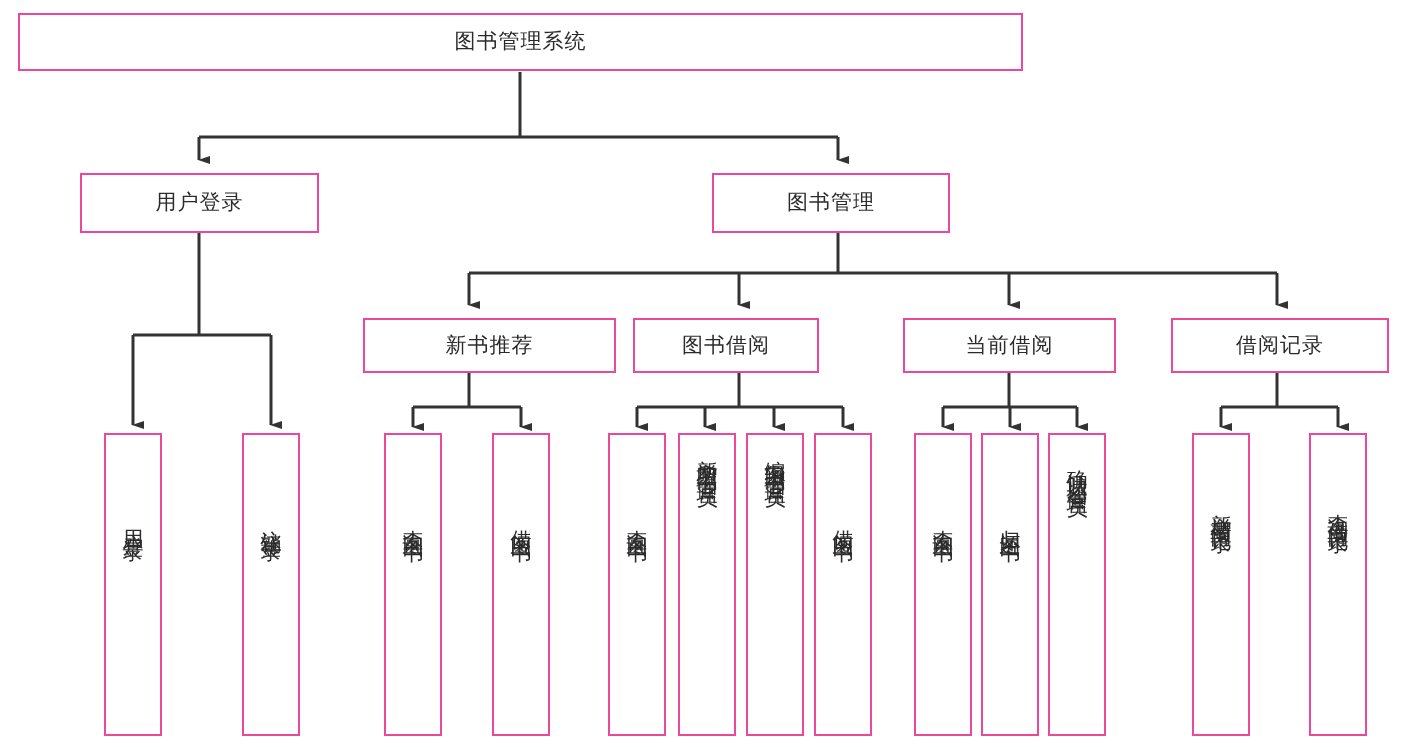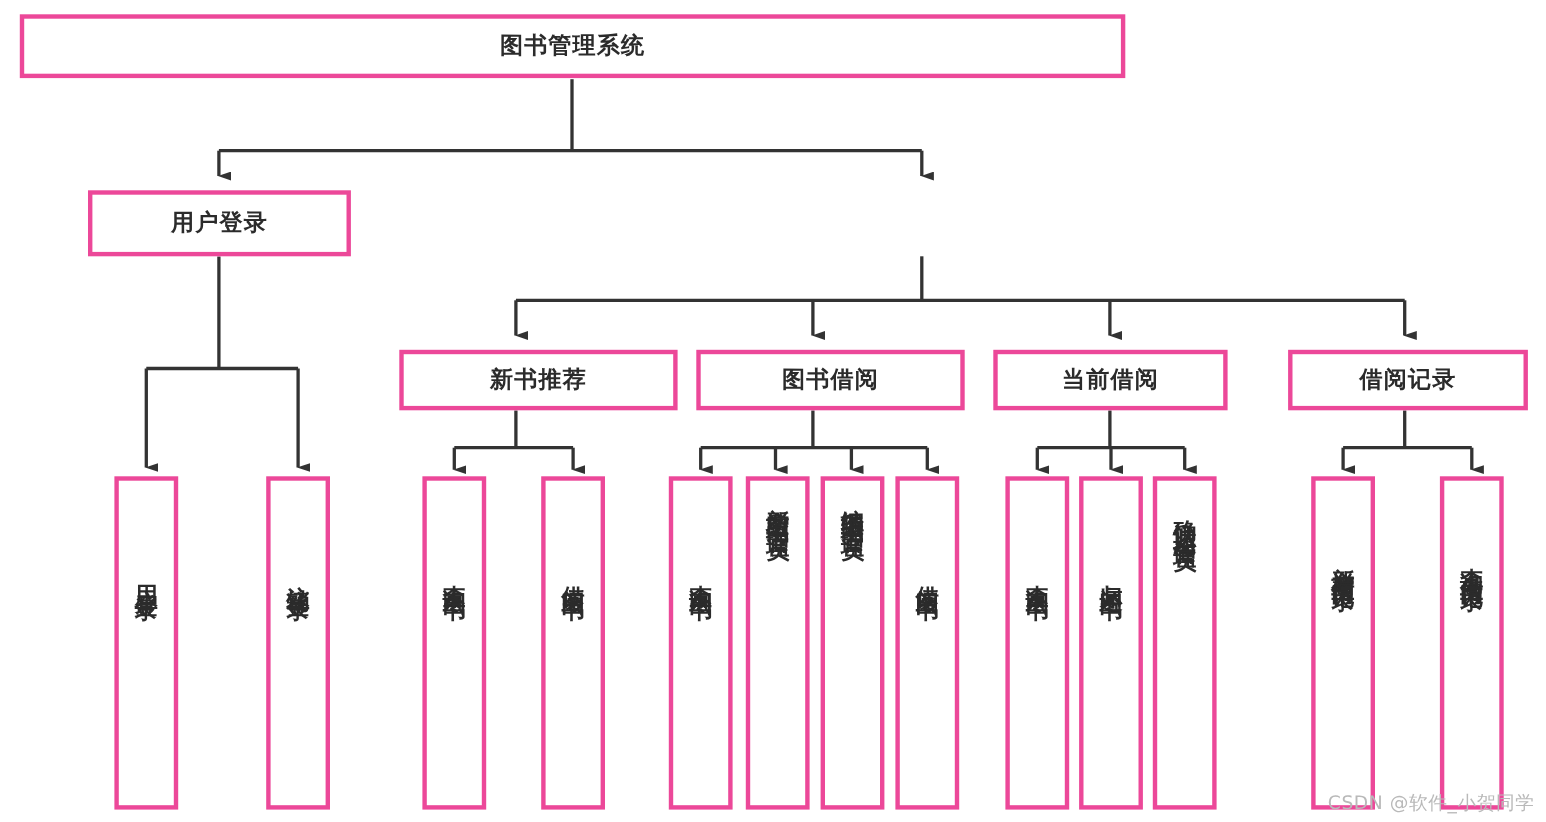--- a/index.html
+++ b/index.html
@@ -22,26 +22,25 @@
     position: absolute;
     left: 0;
     top: 0;
     width: 1405px;
     height: 747px;
   }
   .node {
     position: absolute;
     box-sizing: border-box;
     background: #ffffff;
-    border: 4px solid #ec4899;
+    border: 2px solid #ec4899;
     display: flex;
     align-items: center;
     justify-content: center;
     color: #2b2b2b;
-    font-weight: bold;
   }
   .node.horiz .node-label {
     font-size: 21px;
     letter-spacing: 1px;
     line-height: 1.2;
     white-space: nowrap;
   }
   .node.vert {
     align-items: flex-start;
     justify-content: center;
@@ -147,26 +146,29 @@
   </svg>
 
   <div class="node horiz" style="left:18px; top:13px; width:1005px; height:58px;">
     <span class="node-label">图书管理系统</span>
   </div>
 
   <div class="node horiz" style="left:80px; top:173px; width:239px; height:60px;">
     <span class="node-label">用户登录</span>
   </div>
 
+  <div class="node horiz" style="left:712px; top:173px; width:238px; height:60px;">
+    <span class="node-label">图书管理</span>
+  </div>
 
   <div class="node horiz" style="left:363px; top:318px; width:253px; height:55px;">
     <span class="node-label">新书推荐</span>
   </div>
 
-  <div class="node horiz" style="left:633px; top:318px; width:244px; height:55px;">
+  <div class="node horiz" style="left:633px; top:318px; width:186px; height:55px;">
     <span class="node-label">图书借阅</span>
   </div>
 
   <div class="node horiz" style="left:903px; top:318px; width:213px; height:55px;">
     <span class="node-label">当前借阅</span>
   </div>
 
   <div class="node horiz" style="left:1171px; top:318px; width:218px; height:55px;">
     <span class="node-label">借阅记录</span>
   </div>
@@ -216,15 +218,14 @@
   </div>
 
   <div class="node vert mid2" style="left:1192px; top:433px; width:58px; height:303px;">
     <span class="node-label">新增借阅记录</span>
   </div>
 
   <div class="node vert mid2" style="left:1309px; top:433px; width:58px; height:303px;">
     <span class="node-label">查询借阅记录</span>
   </div>
 
-  <div id="watermark">CSDN @软件_小贺同学</div>
 
 </div>
 
 </body></html>

